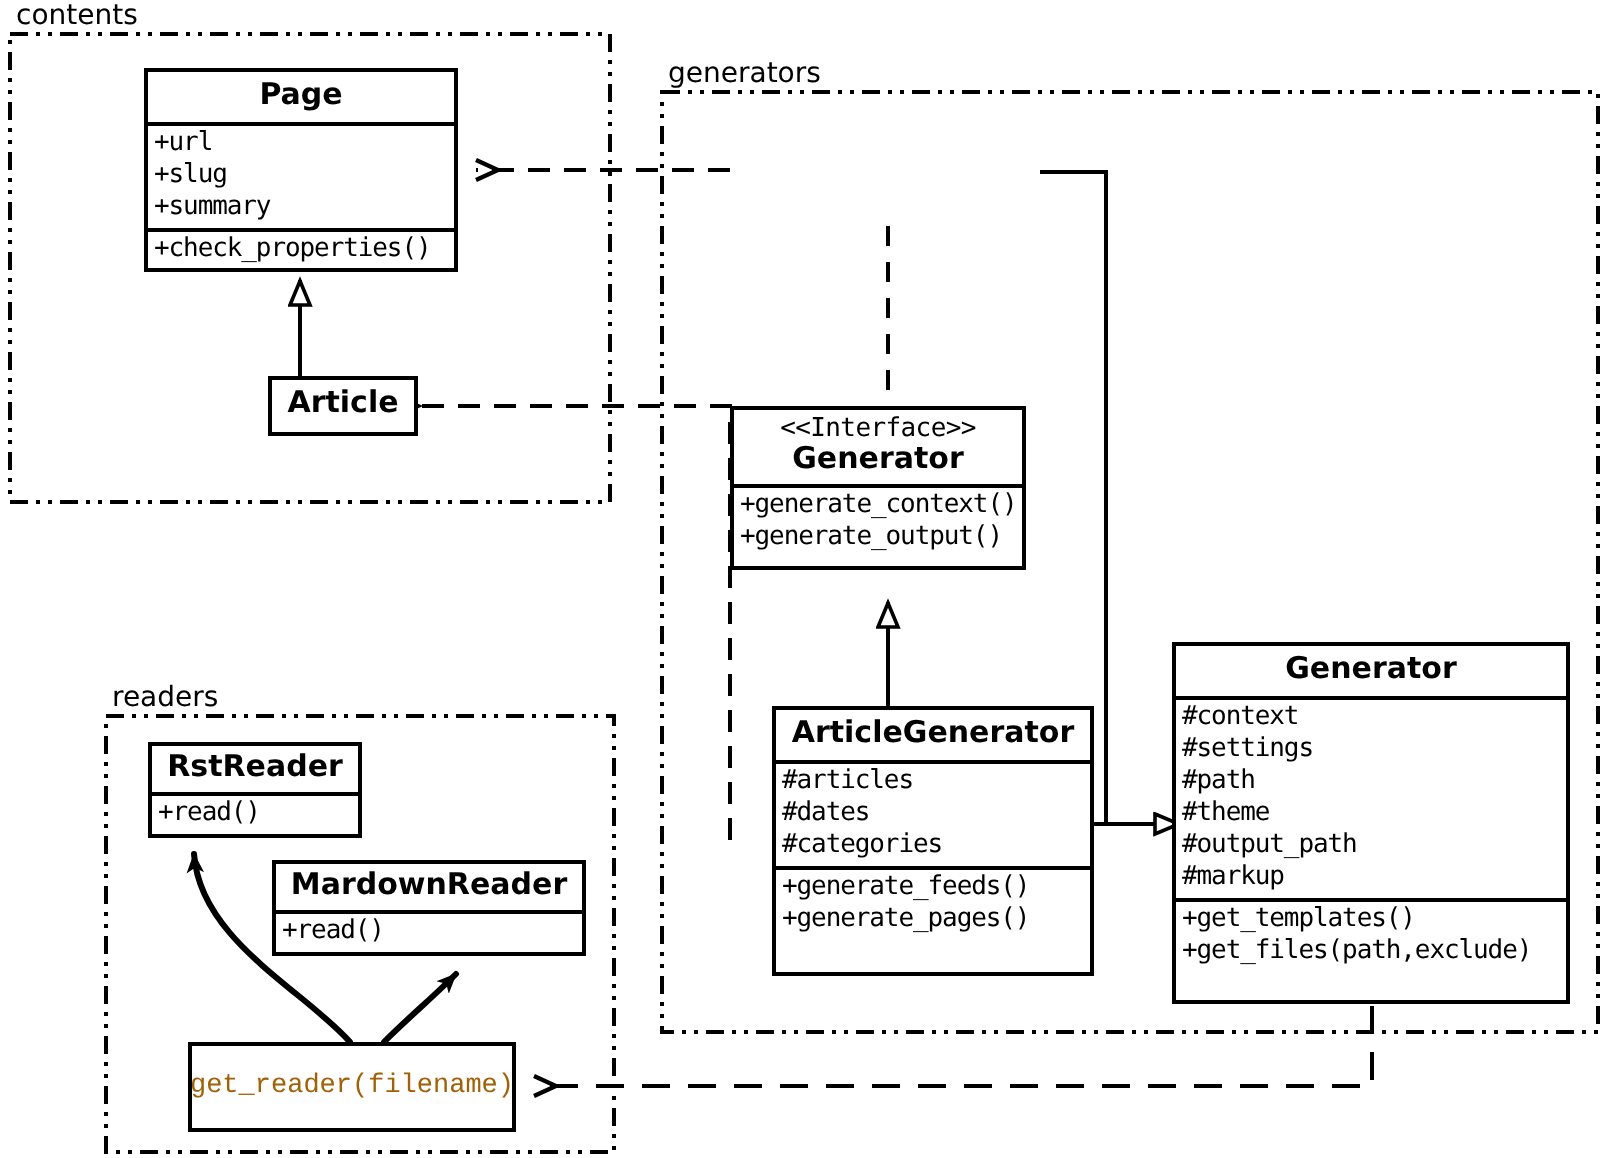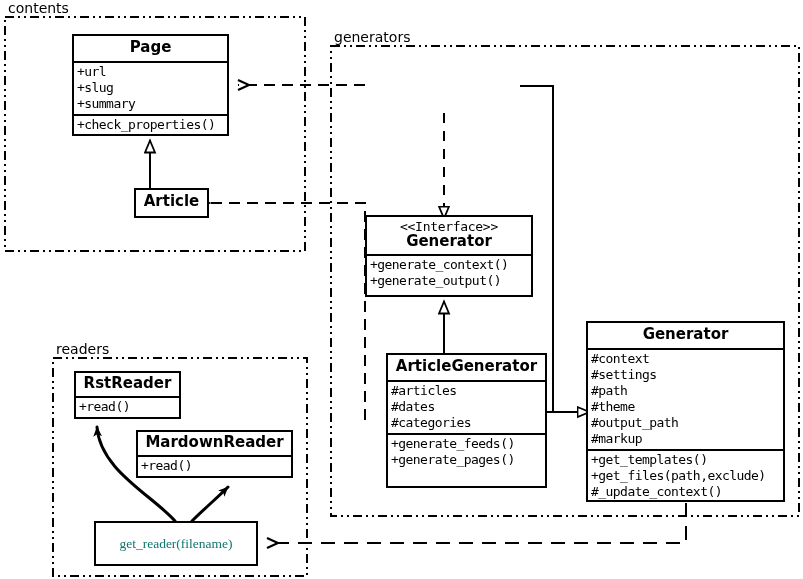--- a/index.html
+++ b/index.html
@@ -78,23 +78,23 @@
   .fnbox {
     position: absolute;
     box-sizing: border-box;
     border: 2px solid #000;
     background: #ffffff;
     display: flex;
     align-items: center;
     justify-content: center;
   }
   .fnbox .fnlabel {
-    font-family: Liberation Serif, serif;
+    font-family: Liberation Mono, monospace;
     font-size: 13.5px;
-    color: #0f766e;
+    color: #a16207;
     white-space: nowrap;
   }
 </style>
 </head>
 <body>
 
 <div id="canvas">
 
   <svg class="layer" viewBox="0 0 803 579">
     <defs>
@@ -170,21 +170,21 @@
     <div class="members">
       <div class="member">+check_properties()</div>
     </div>
   </div>
 
   <div class="cls" style="left:114px; top:188px; width:75px; height:30px;margin-left:20px;">
     <div class="name" style="padding:4px 6px 4px 6px;">Article</div>
   </div>
 
 
-  <div class="cls" style="left:365px; top:215px; width:168px; height:82px;">
+  <div class="cls" style="left:365px; top:203px; width:148px; height:82px;">
     <div class="name" style="padding-top:3px;">
       <span class="stereo">&lt;&lt;Interface&gt;&gt;</span>
       <span>Generator</span>
     </div>
     <div class="sep"></div>
     <div class="members">
       <div class="member">+generate_context()</div>
       <div class="member">+generate_output()</div>
     </div>
   </div>
@@ -212,21 +212,20 @@
       <div class="member">#settings</div>
       <div class="member">#path</div>
       <div class="member">#theme</div>
       <div class="member">#output_path</div>
       <div class="member">#markup</div>
     </div>
     <div class="sep"></div>
     <div class="members">
       <div class="member">+get_templates()</div>
       <div class="member">+get_files(path,exclude)</div>
-      <div class="member">#_update_context()</div>
     </div>
   </div>
 
   <div class="cls" style="left:74px; top:371px; width:107px; height:48px;">
     <div class="name" style="padding:3px 6px 4px 6px;">RstReader</div>
     <div class="sep"></div>
     <div class="members">
       <div class="member">+read()</div>
     </div>
   </div>

